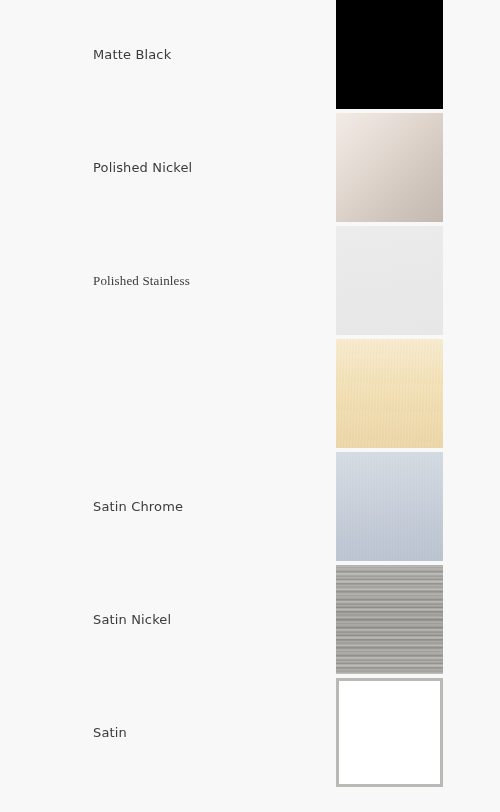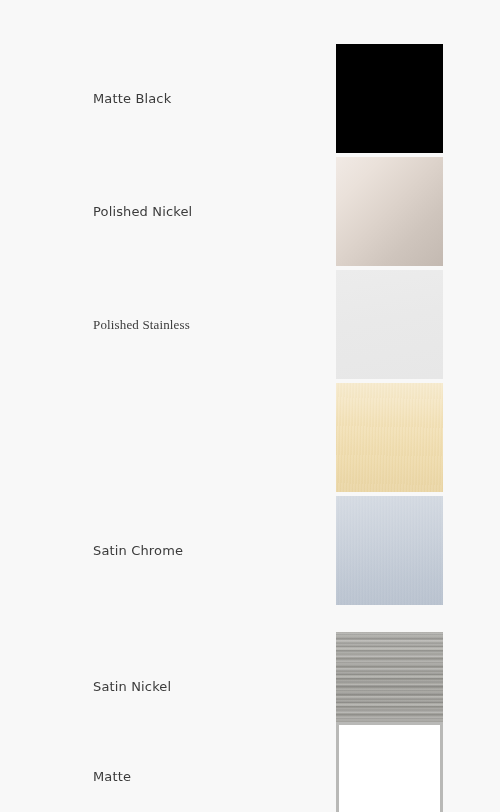--- a/index.html
+++ b/index.html
@@ -19,21 +19,20 @@
     position: relative;
     width: 500px;
     height: 812px;
   }
 
   .finish-row {
     position: absolute;
     left: 0;
     width: 500px;
     height: 109px;
-    margin-top: 44px;
   }
 
   .finish-label {
     position: absolute;
     left: 93px;
     top: 0;
     height: 109px;
     display: flex;
     align-items: center;
     font-size: 13px;
@@ -150,21 +149,21 @@
       <div class="finish-label">Polished Stainless</div>
       <div class="finish-swatch sw-polished-stainless"></div>
     </div>
     <div class="finish-row" style="top: 339px;">
       <div class="finish-swatch sw-satin-brass"></div>
     </div>
     <div class="finish-row" style="top: 452px;">
       <div class="finish-label">Satin Chrome</div>
       <div class="finish-swatch sw-satin-chrome"></div>
     </div>
-    <div class="finish-row" style="top: 588px;">
+    <div class="finish-row" style="top: 565px;">
       <div class="finish-label">Satin Nickel</div>
       <div class="finish-swatch sw-satin-nickel"></div>
     </div>
     <div class="finish-row" style="top: 678px;">
-      <div class="finish-label">Matte</div>
+      <div class="finish-label">Satin</div>
       <div class="finish-swatch sw-white"></div>
     </div>
   </div>
 
 </body></html>

